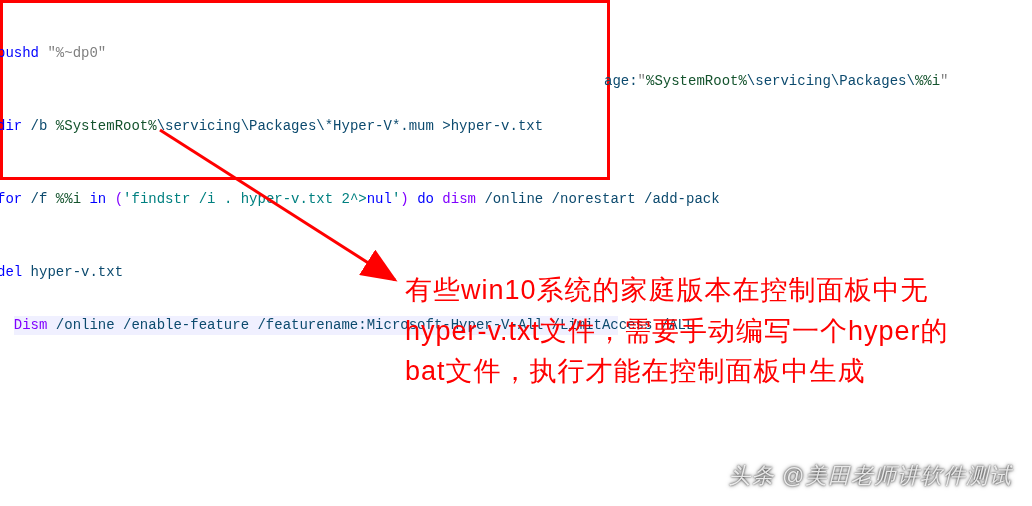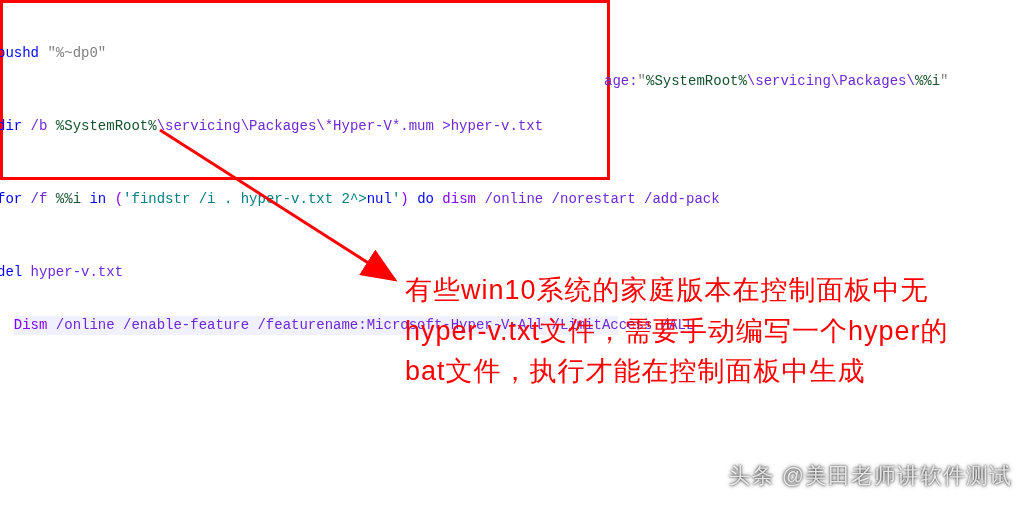--- a/index.html
+++ b/index.html
@@ -37,21 +37,21 @@
       left: 604px;
       white-space: pre;
       font-family: "Courier New", Consolas, monospace;
       font-size: 14px;
     }
     .kw-blue { color: #0000ff; }
     .kw-teal { color: #008080; }
     .kw-purple { color: #8000ff; }
     .kw-red { color: #14532d; }
     .kw-gray { color: #808080; }
-    .kw-text { color: #6d28d9; }
+    .kw-text { color: #0c4a6e; }
     .highlight-line {
       background: #f0f0ff;
       display: inline-block;
       width: 100%;
     }
     
     .arrow-svg {
       position: absolute;
       top: 120px;
       left: 150px;
@@ -73,20 +73,21 @@
     }
     
     .watermark {
       position: absolute;
       bottom: 15px;
       right: 20px;
       font-family: "Microsoft YaHei", sans-serif;
       font-size: 22px;
       color: rgba(255,255,255,0.85);
       text-shadow: 0 0 4px rgba(0,0,0,0.6), 0 0 2px rgba(0,0,0,0.8);
+      font-style: italic;
       letter-spacing: 1px;
     }
   </style>
 </head>
 <body>
 
 <div class="code-box">
   <div class="code-line"><span class="kw-blue">pushd </span><span class="kw-gray">"%~dp0"</span></div>
   <div class="code-line"><span class="kw-blue">dir</span><span class="kw-text"> /b </span><span class="kw-red">%SystemRoot%</span><span class="kw-text">\servicing\Packages\*Hyper-V*.mum &gt;hyper-v.txt</span></div>
   <div class="code-line"><span class="kw-blue">for</span><span class="kw-text"> /f </span><span class="kw-red">%%i</span><span class="kw-blue"> in</span><span class="kw-purple"> (</span><span class="kw-teal">'findstr /i . hyper-v.txt 2^&gt;</span><span class="kw-blue">nul</span><span class="kw-teal">'</span><span class="kw-purple">) </span><span class="kw-blue">do</span><span class="kw-purple"> dism</span><span class="kw-text"> /online /norestart /add-pack</span></div>

